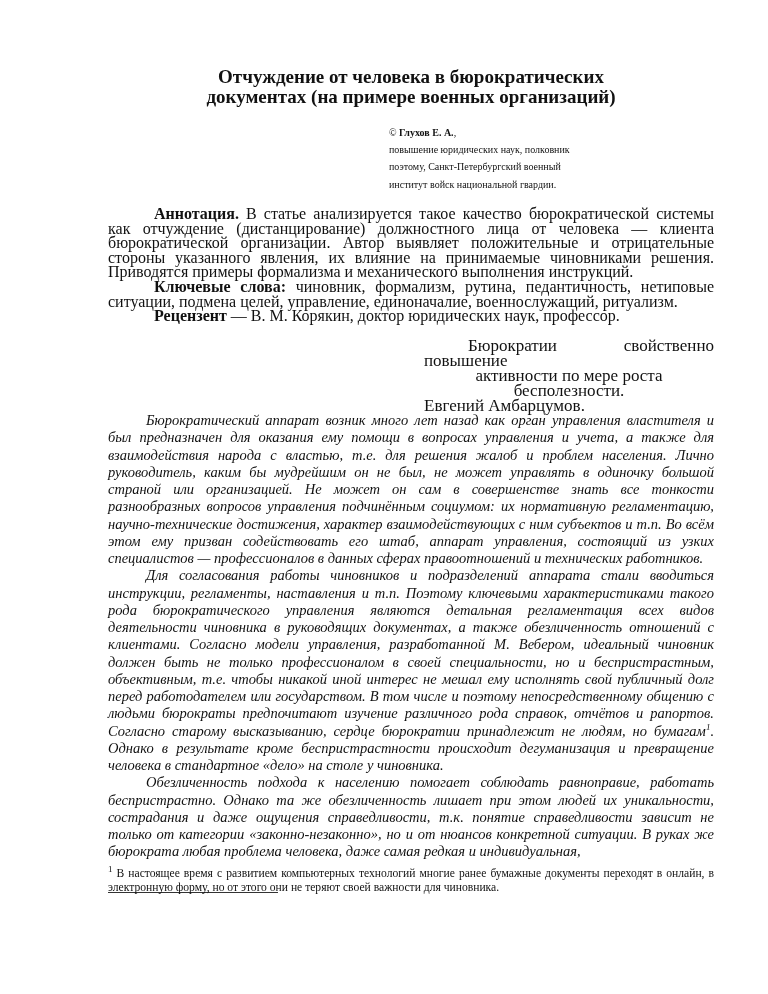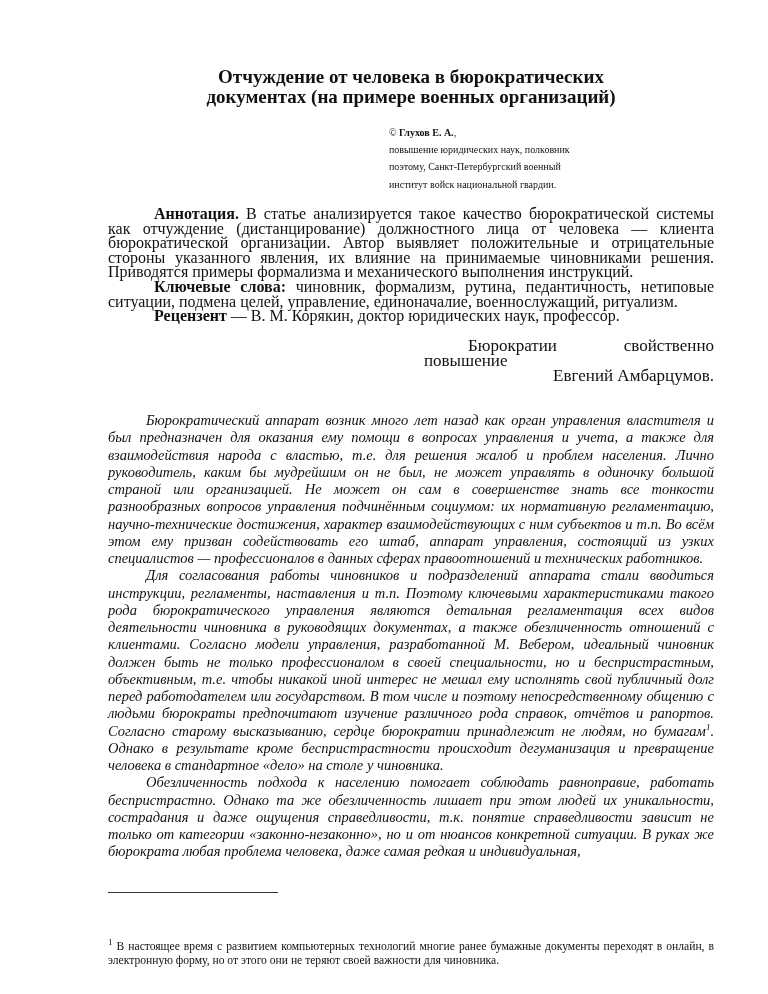--- a/index.html
+++ b/index.html
@@ -64,21 +64,21 @@
     }
     .epigraph .quote {
       text-align: justify;
       text-align-last: left;
       text-indent: 44px;
     }
     .epigraph .quote-l2 {
       text-align: center;
     }
     .epigraph .epi-author {
-      text-align: right;
+      text-align: left;
     }
     .body-text {
       position: absolute;
       left: 0;
       top: 412px;
       width: 606px;
       font-size: 14.5px;
       line-height: 17.25px;
       text-align: justify;
     }
@@ -96,21 +96,21 @@
       position: absolute;
       left: 0;
       top: 892px;
       width: 170px;
       height: 0;
       border-top: 1px solid #333333;
     }
     .footnote {
       position: absolute;
       left: 0;
-      top: 940px;
+      top: 867px;
       width: 606px;
       font-size: 11.6px;
       line-height: 14px;
       text-align: justify;
     }
     .footnote p { margin: 0; }
   </style>
 </head>
 <body>
 
@@ -129,20 +129,21 @@
   </div>
 
   <div class="abstract">
     <p><b>Аннотация.</b><span> В статье анализируется такое качество бюрократической системы как отчуждение (дистанцирование) должностного лица от человека — клиента бюрократической организации. Автор выявляет положительные и отрицательные стороны указанного явления, их влияние на принимаемые чиновниками решения. Приводятся примеры формализма и механического выполнения инструкций.</span></p>
     <p><b>Ключевые слова:</b><span> чиновник, формализм, рутина, педантичность, нетиповые ситуации, подмена целей, управление, единоначалие, военнослужащий, ритуализм.</span></p>
     <p><b>Рецензент</b><span> — В. М. Корякин, доктор юридических наук, профессор.</span></p>
   </div>
 
   <div class="epigraph">
     <div class="quote">Бюрократии свойственно повышение</div>
+    <div class="quote-l2">активности по мере роста бесполезности.</div>
     <div class="epi-author">Евгений Амбарцумов.</div>
   </div>
 
   <div class="body-text">
     <p>Бюрократический аппарат возник много лет назад как орган управления властителя и был предназначен для оказания ему помощи в вопросах управления и учета, а также для взаимодействия народа с властью, т.е. для решения жалоб и проблем населения. Лично руководитель, каким бы мудрейшим он не был, не может управлять в одиночку большой страной или организацией. Не может он сам в совершенстве знать все тонкости разнообразных вопросов управления подчинённым социумом: их нормативную регламентацию, научно-технические достижения, характер взаимодействующих с ним субъектов и т.п. Во всём этом ему призван содействовать его штаб, аппарат управления, состоящий из узких специалистов — профессионалов в данных сферах правоотношений и технических работников.</p>
     <p><span>Для согласования работы чиновников и подразделений аппарата стали вводиться инструкции, регламенты, наставления и т.п. Поэтому ключевыми характеристиками такого рода бюрократического управления являются детальная регламентация всех видов деятельности чиновника в руководящих документах, а также обезличенность отношений с клиентами. Согласно модели управления, разработанной М. Вебером, идеальный чиновник должен быть не только профессионалом в своей специальности, но и беспристрастным, объективным, т.е. чтобы никакой иной интерес не мешал ему исполнять свой публичный долг перед работодателем или государством. В том числе и поэтому непосредственному общению с людьми бюрократы предпочитают изучение различного рода справок, отчётов и рапортов. Согласно старому высказыванию, сердце бюрократии принадлежит не людям, но бумагам</span><sup>1</sup><span>. Однако в результате кроме беспристрастности происходит дегуманизация и превращение человека в стандартное «дело» на столе у чиновника.</span></p>
     <p>Обезличенность подхода к населению помогает соблюдать равноправие, работать беспристрастно. Однако та же обезличенность лишает при этом людей их уникальности, сострадания и даже ощущения справедливости, т.к. понятие справедливости зависит не только от категории «законно-незаконно», но и от нюансов конкретной ситуации. В руках же бюрократа любая проблема человека, даже самая редкая и индивидуальная,</p>
   </div>
 
   <div class="fn-rule"></div>

